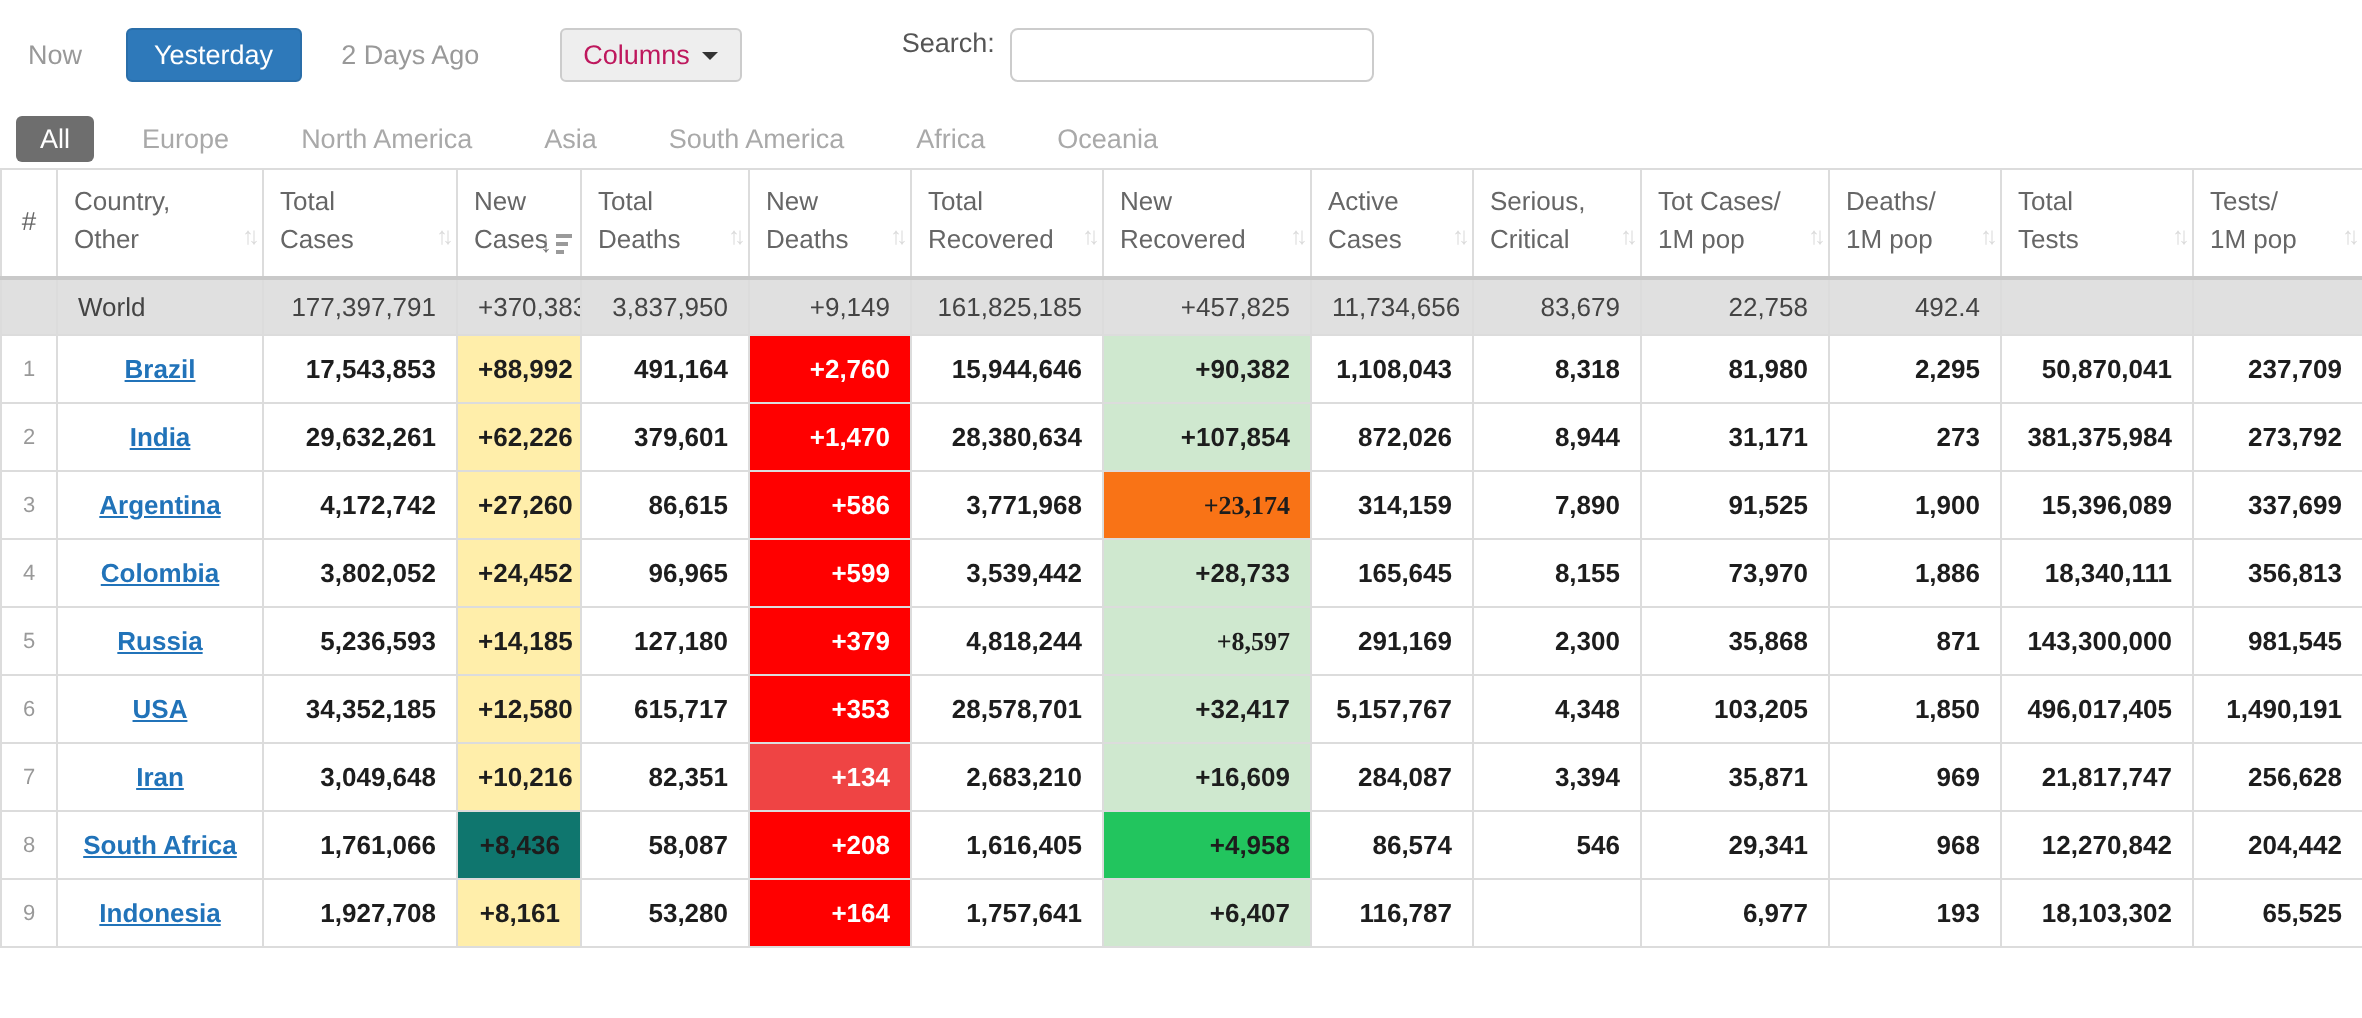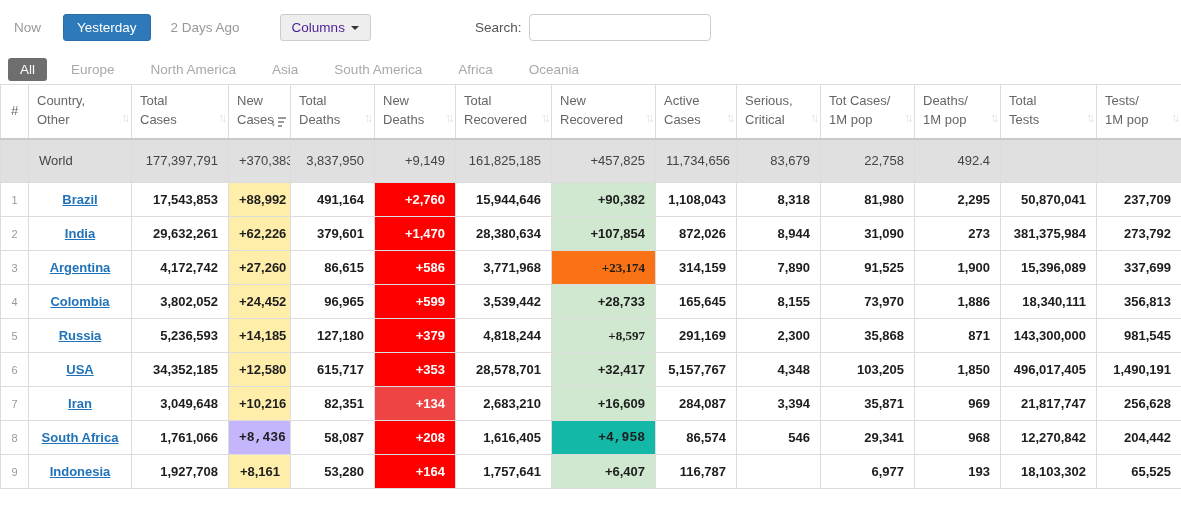--- a/index.html
+++ b/index.html
@@ -12,29 +12,29 @@
 
   
   .toolbar { display: flex; align-items: center; padding: 9px 0 0 14px; height: 46px; }
   .link-btn { color: #999; font-size: 13.5px; cursor: pointer; }
   .btn-primary {
     background: #2e79ba; color: #fff; border: 1px solid #2a6ea9;
     border-radius: 3px; padding: 5px 13px; font-size: 13.5px; margin-left: 22px; cursor: pointer;
   }
   .link-btn.after-btn { margin-left: 20px; }
   .btn-default {
-    margin-left: 40px; background: #eee; border: 1px solid #ccc; color: #4c1d95;
+    margin-left: 40px; background: #eee; border: 1px solid #ccc; color: #be185d;
     border-radius: 3px; padding: 5px 11px; font-size: 13.5px; cursor: pointer;
     display: inline-flex; align-items: center; gap: 6px;
   }
   .caret {
     width: 0; height: 0; border-left: 4px solid transparent; border-right: 4px solid transparent;
     border-top: 4px solid #333; display: inline-block;
   }
-  .search-group { margin-left: 104px; display: flex; align-items: center; }
+  .search-group { margin-left: 80px; display: flex; }
   .search-group label { color: #555; font-size: 13.5px; }
   .search-group input {
     margin-left: 8px; width: 182px; height: 27px; border: 1px solid #ccc;
     border-radius: 4px; padding: 0 8px; font-size: 13px; outline: none;
   }
 
   
   .tabs { display: flex; align-items: center; padding-left: 8px; margin-top: 10px; height: 27px; }
   .tab { color: #a9a9a9; padding: 4px 12px; margin-right: 12px; font-size: 13.5px; cursor: pointer; }
   .tab.active { background: #6e6e6e; color: #fff; border-radius: 3px; }
@@ -52,21 +52,21 @@
   .sort-both { color: #dcdcdc; font-size: 12px; letter-spacing: -3px; font-weight: bold; }
   .sort-desc-wrap { display: inline-flex; align-items: flex-end; gap: 2px; }
   .sort-desc-arrow { color: #777; font-size: 12px; font-weight: bold; line-height: 1; }
   .sort-bars { display: flex; flex-direction: column; gap: 2px; align-items: flex-start; padding-bottom: 1px; }
   .sort-bars div { height: 2px; background: #9a9a9a; }
   .sort-bars div:nth-child(1) { width: 8px; }
   .sort-bars div:nth-child(2) { width: 6px; }
   .sort-bars div:nth-child(3) { width: 4px; }
 
   tbody td { padding: 0 10px; font-weight: bold; color: #1d1d1d; text-align: right; font-size: 13px; }
-  tr.world-row { background: #e0e0e0; height: 44px; }
+  tr.world-row { background: #e0e0e0; height: 29px; }
   tr.world-row td { font-weight: normal; color: #444; }
   tr.world-row td.country-cell { text-align: left; }
   tr.data-row { height: 34px; background: #fff; }
   td.rank-cell { text-align: center; color: #999; font-weight: normal; font-size: 11px; padding: 0 2px; }
   td.country-cell { text-align: center; }
   a.country-link { font-weight: bold; text-decoration: underline; cursor: pointer; }
 </style>
 </head>
 <body>
 
@@ -173,21 +173,21 @@
         <td class="rank-cell">2</td>
         <td class="country-cell"><a class="country-link" style="color: rgb(33, 115, 185);">India</a></td>
         <td>29,632,261</td>
         <td style="background: rgb(255, 238, 170);">+62,226</td>
         <td>379,601</td>
         <td style="background: rgb(255, 0, 0); color: rgb(255, 255, 255);">+1,470</td>
         <td>28,380,634</td>
         <td style="background: rgb(207, 232, 207);">+107,854</td>
         <td>872,026</td>
         <td>8,944</td>
-        <td>31,090</td>
+        <td>31,171</td>
         <td>273</td>
         <td>381,375,984</td>
         <td>273,792</td>
       </tr>
       <tr class="data-row">
         <td class="rank-cell">3</td>
         <td class="country-cell"><a class="country-link" style="color: rgb(33, 115, 185);">Argentina</a></td>
         <td>4,172,742</td>
         <td style="background: rgb(255, 238, 170);">+27,260</td>
         <td>86,615</td>
@@ -262,25 +262,25 @@
         <td>3,394</td>
         <td>35,871</td>
         <td>969</td>
         <td>21,817,747</td>
         <td>256,628</td>
       </tr>
       <tr class="data-row">
         <td class="rank-cell">8</td>
         <td class="country-cell"><a class="country-link" style="color: rgb(33, 115, 185);">South Africa</a></td>
         <td>1,761,066</td>
-        <td style="background: #c4b5fd; font-family: Liberation Mono, monospace;">+8,436</td>
+        <td style="background: #0f766e;">+8,436</td>
         <td>58,087</td>
         <td style="background: rgb(255, 0, 0); color: rgb(255, 255, 255);">+208</td>
         <td>1,616,405</td>
-        <td style="background: #14b8a6; font-family: Liberation Mono, monospace;">+4,958</td>
+        <td style="background: #22c55e;">+4,958</td>
         <td>86,574</td>
         <td>546</td>
         <td>29,341</td>
         <td>968</td>
         <td>12,270,842</td>
         <td>204,442</td>
       </tr>
       <tr class="data-row">
         <td class="rank-cell">9</td>
         <td class="country-cell"><a class="country-link" style="color: rgb(33, 115, 185);">Indonesia</a></td>

